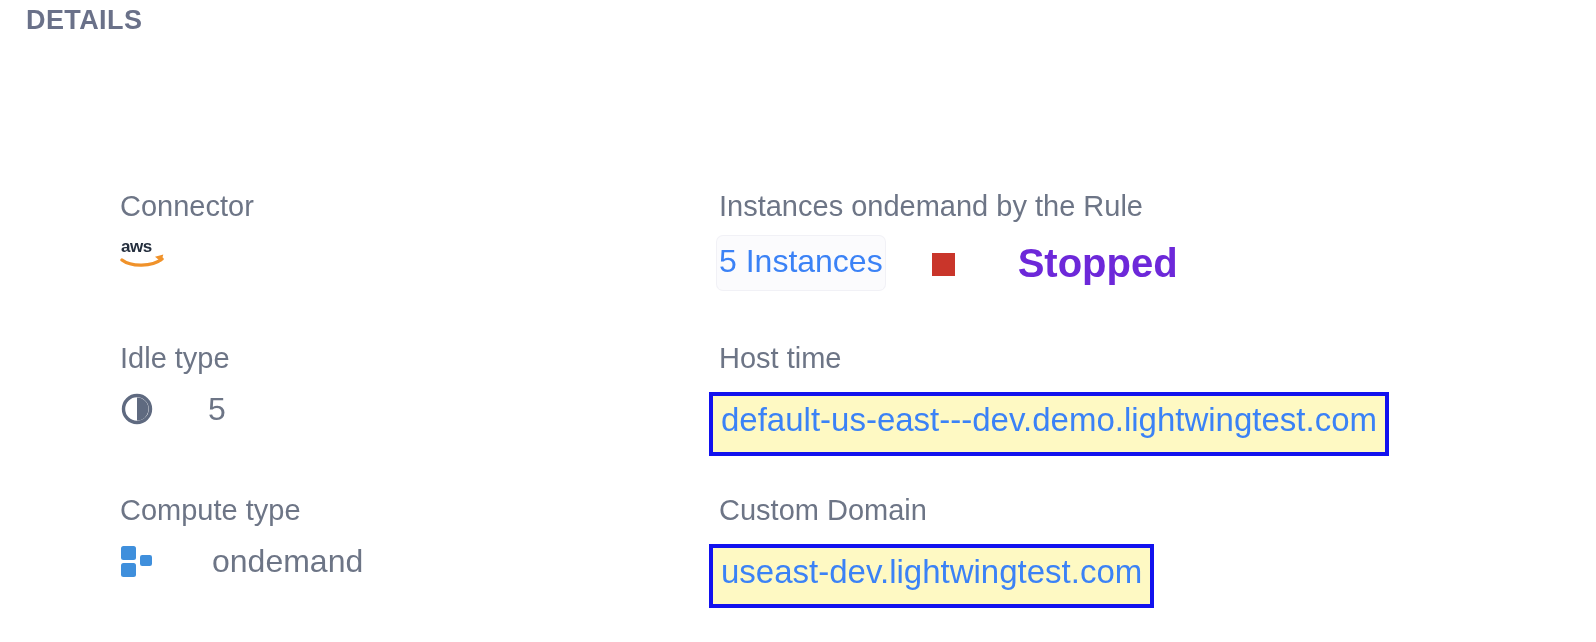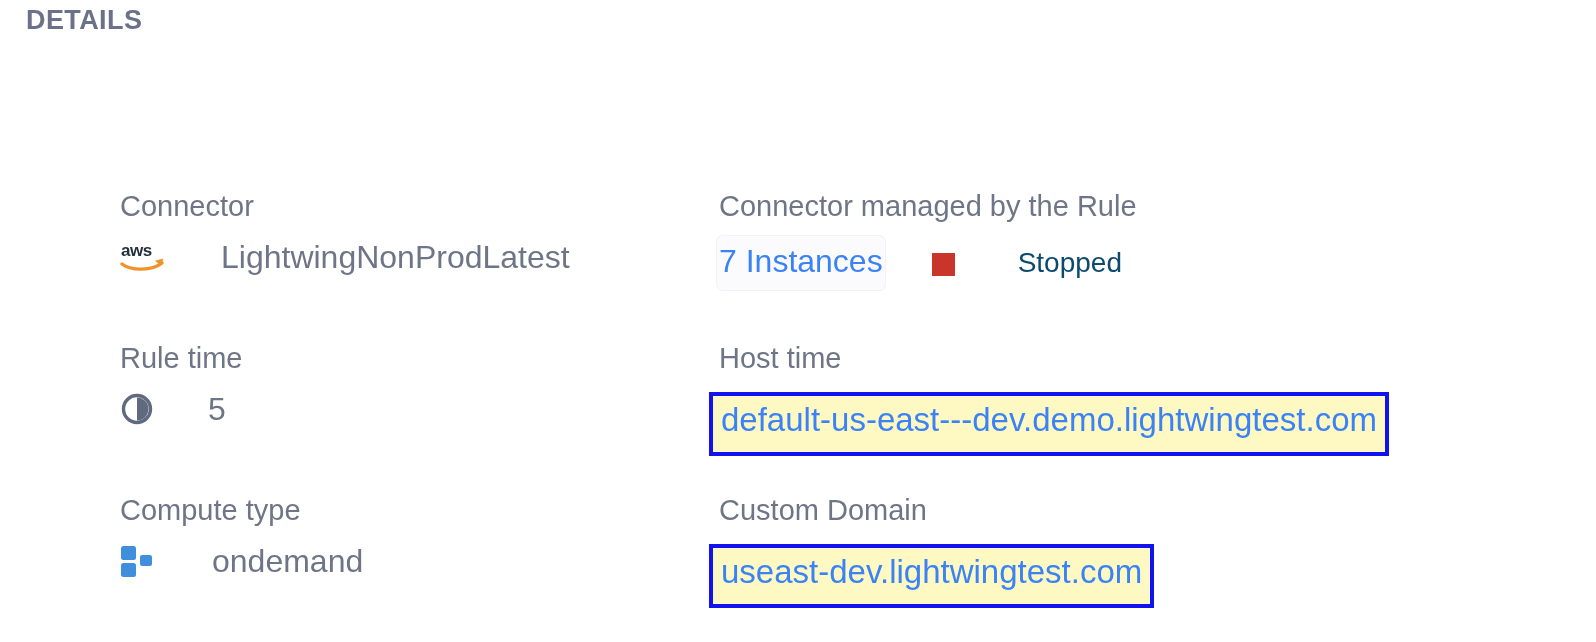--- a/index.html
+++ b/index.html
@@ -119,24 +119,25 @@
     width: 23px;
     height: 23px;
     background: #c9352a;
     flex: none;
     margin-left: 2px;
     margin-right: 18px;
     position: relative;
     top: 1px;
   }
   .status-text {
-    color: #0c4a6e;
-    font-size: 28px;
+    color: #6d28d9;
+    font-size: 40px;
     line-height: 40px;
     white-space: nowrap;
+    font-weight: bold;
   }
 
   
   .annotated-box {
     display: inline-block;
     border: 4px solid #1212ee;
     background: #fef9c3;
     padding: 2px 8px 10px 8px;
     margin-left: -10px;
     margin-top: 4px;
@@ -161,40 +162,39 @@
     <div class="field col-left">
       <div class="field-label">Connector</div>
       <div class="field-value">
         <span class="aws-logo">
           <svg width="46" height="34" viewBox="0 0 46 34" xmlns="http://www.w3.org/2000/svg">
             <text x="1" y="16" font-family="Liberation Sans, sans-serif" font-size="17" font-weight="700" fill="#252f3e" letter-spacing="-0.5">aws</text>
             <path d="M2 24 C11 31, 32 31, 42 23" stroke="#f0922a" stroke-width="3.4" fill="none" stroke-linecap="round"></path>
             <path d="M41 17 L44 24 L36 24 Z" fill="#f0922a" transform="rotate(40 40 21)"></path>
           </svg>
         </span>
-        <span>LightwingNonProdLatest</span>
       </div>
     </div>
 
     <div class="field col-right">
-      <div class="field-label">Connector managed by the Rule</div>
+      <div class="field-label">Instances ondemand by the Rule</div>
       <div class="field-value">
         <span class="instances-chip">
-          <span class="instances-link">7 Instances</span>
+          <span class="instances-link">5 Instances</span>
         </span>
         <span class="status-swatch"></span>
         <span class="status-text">Stopped</span>
       </div>
     </div>
   </div>
 
   <div class="detail-row">
 
     <div class="field col-left">
-      <div class="field-label">Rule time</div>
+      <div class="field-label">Idle type</div>
       <div class="field-value">
         <span class="pie-icon">
           <svg width="34" height="34" viewBox="0 0 34 34" xmlns="http://www.w3.org/2000/svg">
             <circle cx="17" cy="17" r="13.5" fill="none" stroke="#5f6a80" stroke-width="3.4"></circle>
             <path d="M17 17 L17 5.5 A11.5 11.5 0 0 1 28.5 17 Z" fill="#5f6a80"></path>
             <path d="M17 17 L28.5 17 A11.5 11.5 0 0 1 17 28.5 Z" fill="#5f6a80"></path>
           </svg>
         </span>
         <span>5</span>
       </div>

